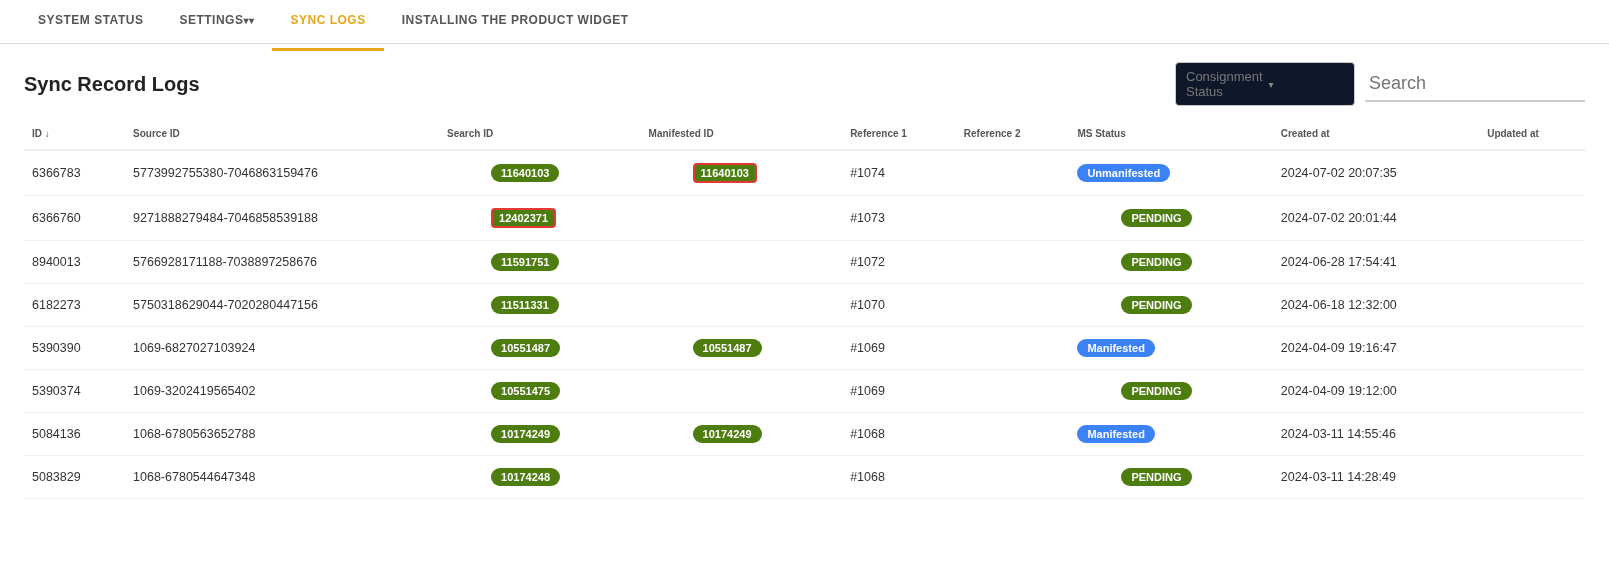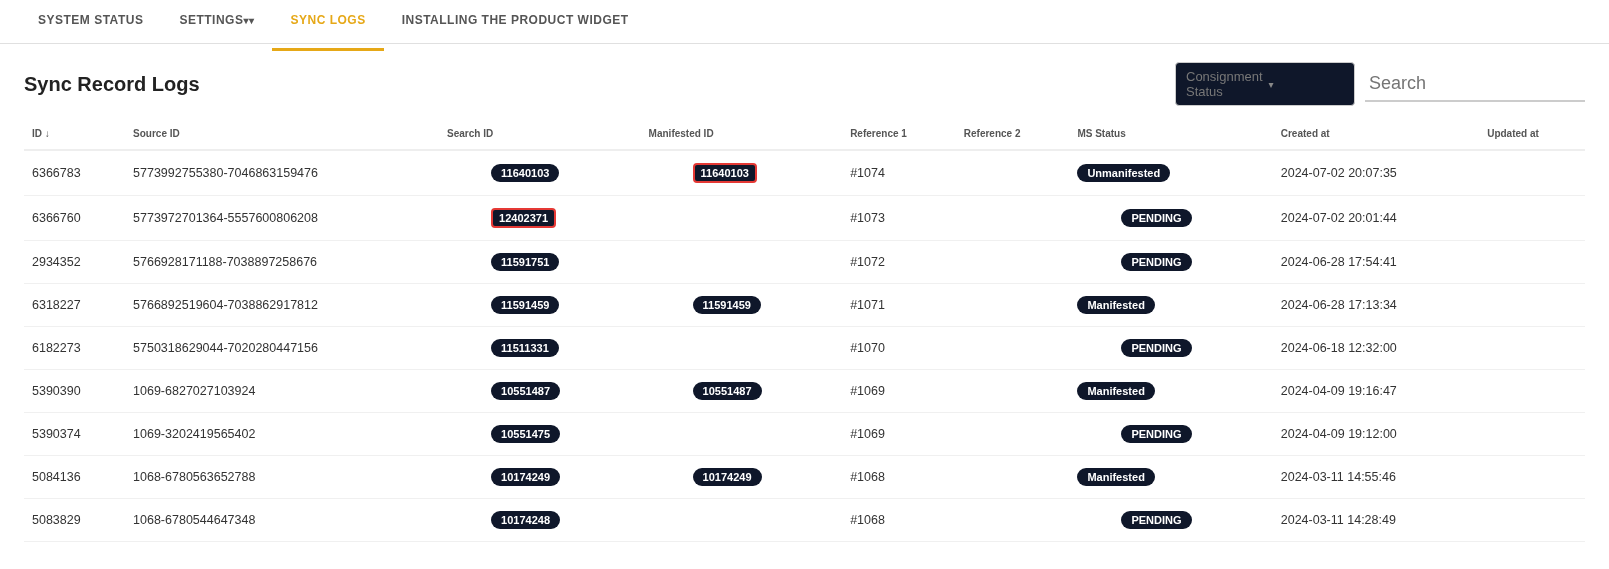--- a/index.html
+++ b/index.html
@@ -26,22 +26,22 @@
 
     
     .table-wrap { padding: 0 24px; overflow-x: auto; }
     table { width: 100%; border-collapse: collapse; font-size: 12.5px; }
     thead tr th { text-align: left; padding: 10px 8px; font-weight: 600; color: #555; font-size: 10px; border-bottom: 2px solid #eee; white-space: nowrap; }
     tbody tr { border-bottom: 1px solid #f0f0f0; }
     tbody tr td { padding: 12px 8px; color: #333; vertical-align: middle; white-space: nowrap; }
 
     
     .badge { display: inline-block; padding: 3px 10px; border-radius: 20px; font-size: 11px; font-weight: 600; color: #fff; }
-    .badge-orange { background: #0f172a; color: #fff; margin-left: 44px; }
-    .badge-dark { background: #0f172a; color: #fff; }
+    .badge-orange { background: #4d7c0f; color: #fff; margin-left: 44px; }
+    .badge-dark { background: #3b82f6; color: #fff; }
 
     
     .red-outline { border: 2px solid #e53935; border-radius: 4px; padding: 2px 6px; display: inline-block; }
   </style>
 </head>
 <body>
 
 <nav>
   <div class="nav" id="nav-container">
       <div class="nav-item">SYSTEM STATUS</div>
@@ -84,49 +84,38 @@
           <td><span class="badge badge-orange">11640103</span></td>
           <td><span class="badge badge-orange red-outline">11640103</span></td>
           <td>#1074</td>
           <td></td>
           <td><span class="badge badge-dark">Unmanifested</span></td>
           <td>2024-07-02 20:07:35</td>
           <td></td>
         </tr>
         <tr>
           <td>6366760</td>
-          <td>5773972701364-5557600806208</td>
+          <td>9271888279484-7046858539188</td>
           <td><span class="badge badge-orange red-outline">12402371</span></td>
           <td></td>
           <td>#1073</td>
           <td></td>
           <td><span class="badge badge-orange">PENDING</span></td>
           <td>2024-07-02 20:01:44</td>
           <td></td>
         </tr>
         <tr>
-          <td>2934352</td>
+          <td>8940013</td>
           <td>5766928171188-7038897258676</td>
           <td><span class="badge badge-orange">11591751</span></td>
           <td></td>
           <td>#1072</td>
           <td></td>
           <td><span class="badge badge-orange">PENDING</span></td>
           <td>2024-06-28 17:54:41</td>
-          <td></td>
-        </tr>
-        <tr>
-          <td>6318227</td>
-          <td>5766892519604-7038862917812</td>
-          <td><span class="badge badge-orange">11591459</span></td>
-          <td><span class="badge badge-orange">11591459</span></td>
-          <td>#1071</td>
-          <td></td>
-          <td><span class="badge badge-dark">Manifested</span></td>
-          <td>2024-06-28 17:13:34</td>
           <td></td>
         </tr>
         <tr>
           <td>6182273</td>
           <td>5750318629044-7020280447156</td>
           <td><span class="badge badge-orange">11511331</span></td>
           <td></td>
           <td>#1070</td>
           <td></td>
           <td><span class="badge badge-orange">PENDING</span></td>

